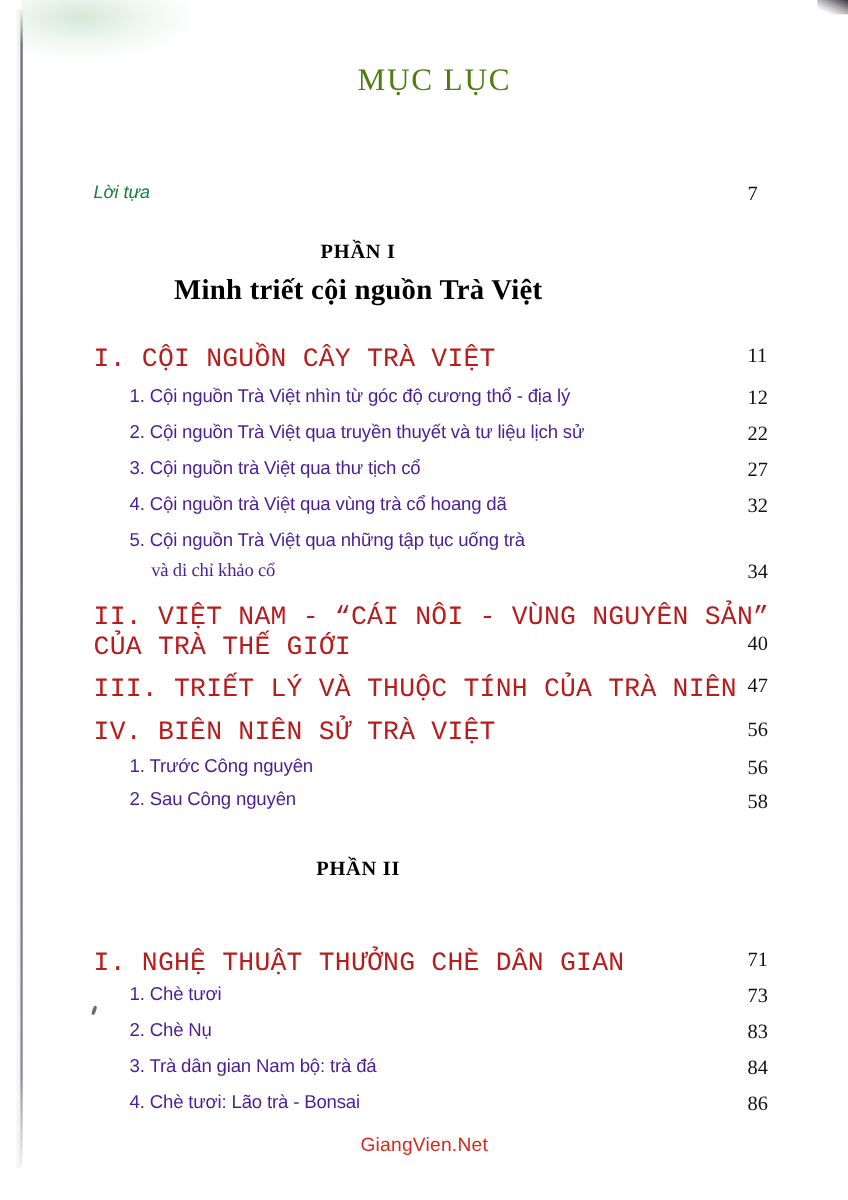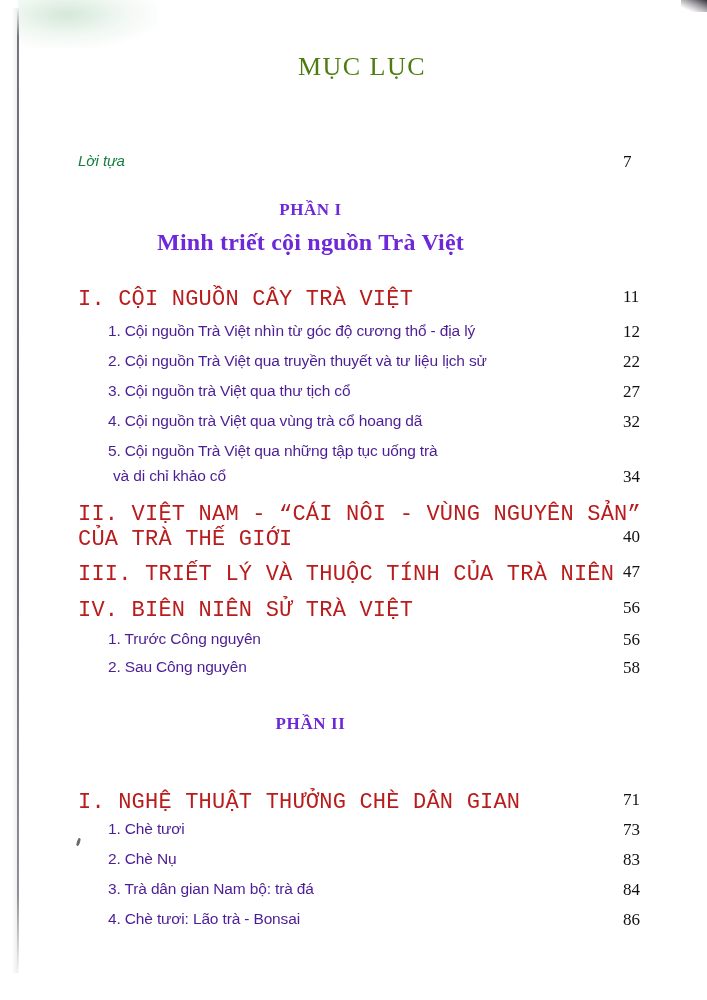--- a/index.html
+++ b/index.html
@@ -97,21 +97,22 @@
   }
   .row .label {
     position: absolute;
     left: 78px;
     white-space: nowrap;
   }
   .row .label.indent {
     left: 108px;
   }
   .row .label.cont {
-    left: 113px;
+    left: 126px;
+    font-family: Liberation Serif, serif;
   }
   .row .pageno {
     position: absolute;
     left: 623px;
     font-family: "Liberation Serif", serif;
     font-size: 17px;
     color: #101010;
   }
 
   
@@ -134,25 +135,25 @@
   .entry-sub .label {
     font-family: "Liberation Sans", sans-serif;
     font-size: 15.5px;
     letter-spacing: -0.15px;
     color: #4c1d95;
   }
 
   
   .part-block {
     position: absolute;
-    left: 16px;
+    left: 4px;
     width: 589px;
     text-align: center;
     font-family: "Liberation Serif", serif;
-    color: #6d28d9;
+    color: #000000;
   }
   .part-block .part-kicker {
     font-size: 17px;
     font-weight: bold;
     letter-spacing: 0.6px;
   }
   .part-block .part-title {
     margin-top: 9px;
     font-size: 24px;
     font-weight: bold;
@@ -285,14 +286,15 @@
       <span class="pageno">84</span>
     </div>
 
     <div class="row entry-sub" style="top:910px">
       <span class="label indent">4. Chè tươi: Lão trà - Bonsai</span>
       <span class="pageno">86</span>
     </div>
 
   </div>
 
+  <div class="watermark">GiangVien.Net</div>
 
 </div>
 
 </body></html>

